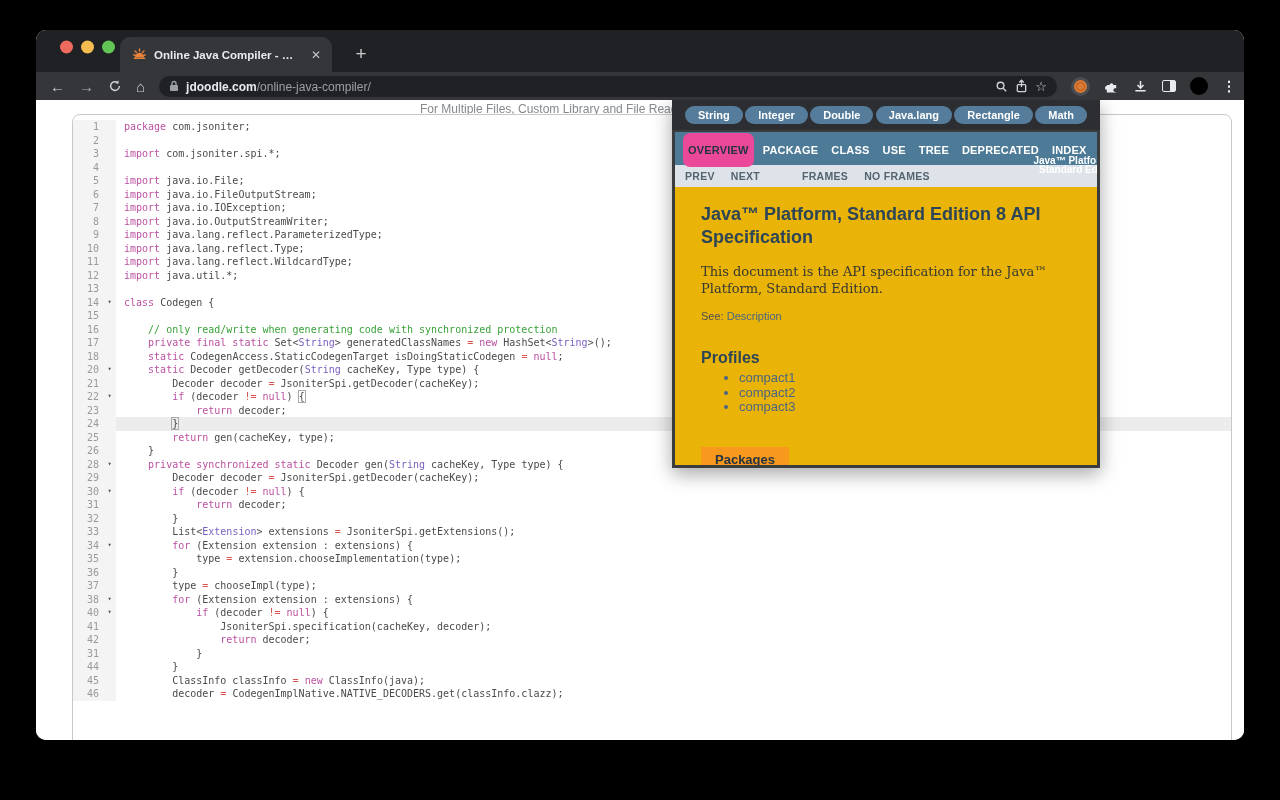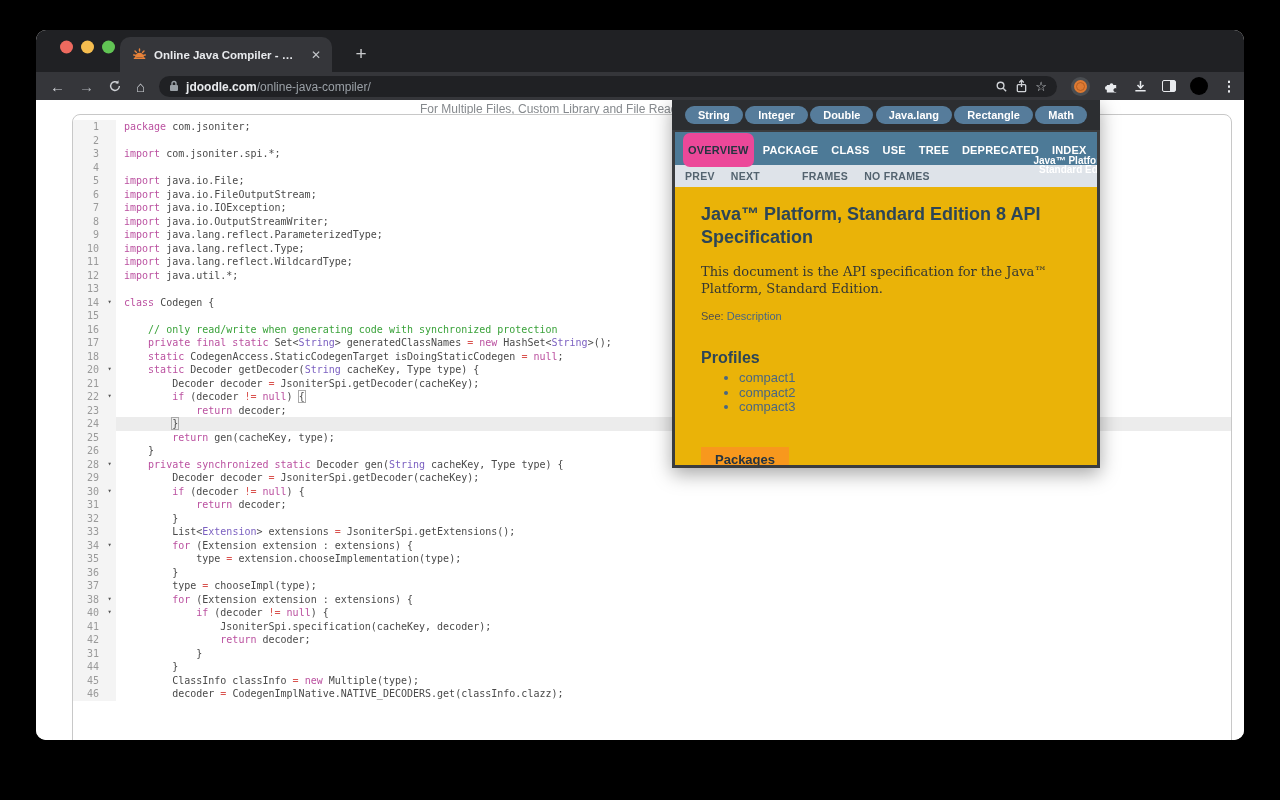--- a/index.html
+++ b/index.html
@@ -378,21 +378,21 @@
           <div class="ccode"><span class="tk-d">            }</span></div>
         </div>
         <div class="cline">
           <div class="gut-num">44</div>
           <div class="gut-fold"></div>
           <div class="ccode"><span class="tk-d">        }</span></div>
         </div>
         <div class="cline">
           <div class="gut-num">45</div>
           <div class="gut-fold"></div>
-          <div class="ccode"><span class="tk-d">        ClassInfo classInfo </span><span class="tk-o">=</span><span class="tk-d"> </span><span class="tk-k">new</span><span class="tk-d"> Multiple(type);</span></div>
+          <div class="ccode"><span class="tk-d">        ClassInfo classInfo </span><span class="tk-o">=</span><span class="tk-d"> </span><span class="tk-k">new</span><span class="tk-d"> ClassInfo(java);</span></div>
         </div>
         <div class="cline">
           <div class="gut-num">46</div>
           <div class="gut-fold"></div>
           <div class="ccode"><span class="tk-d">        decoder </span><span class="tk-o">=</span><span class="tk-d"> CodegenImplNative.NATIVE_DECODERS.get(classInfo.clazz);</span></div>
         </div>
       </div>
 
     <div class="popup">
       <div class="pill-row" id="pillRow">

